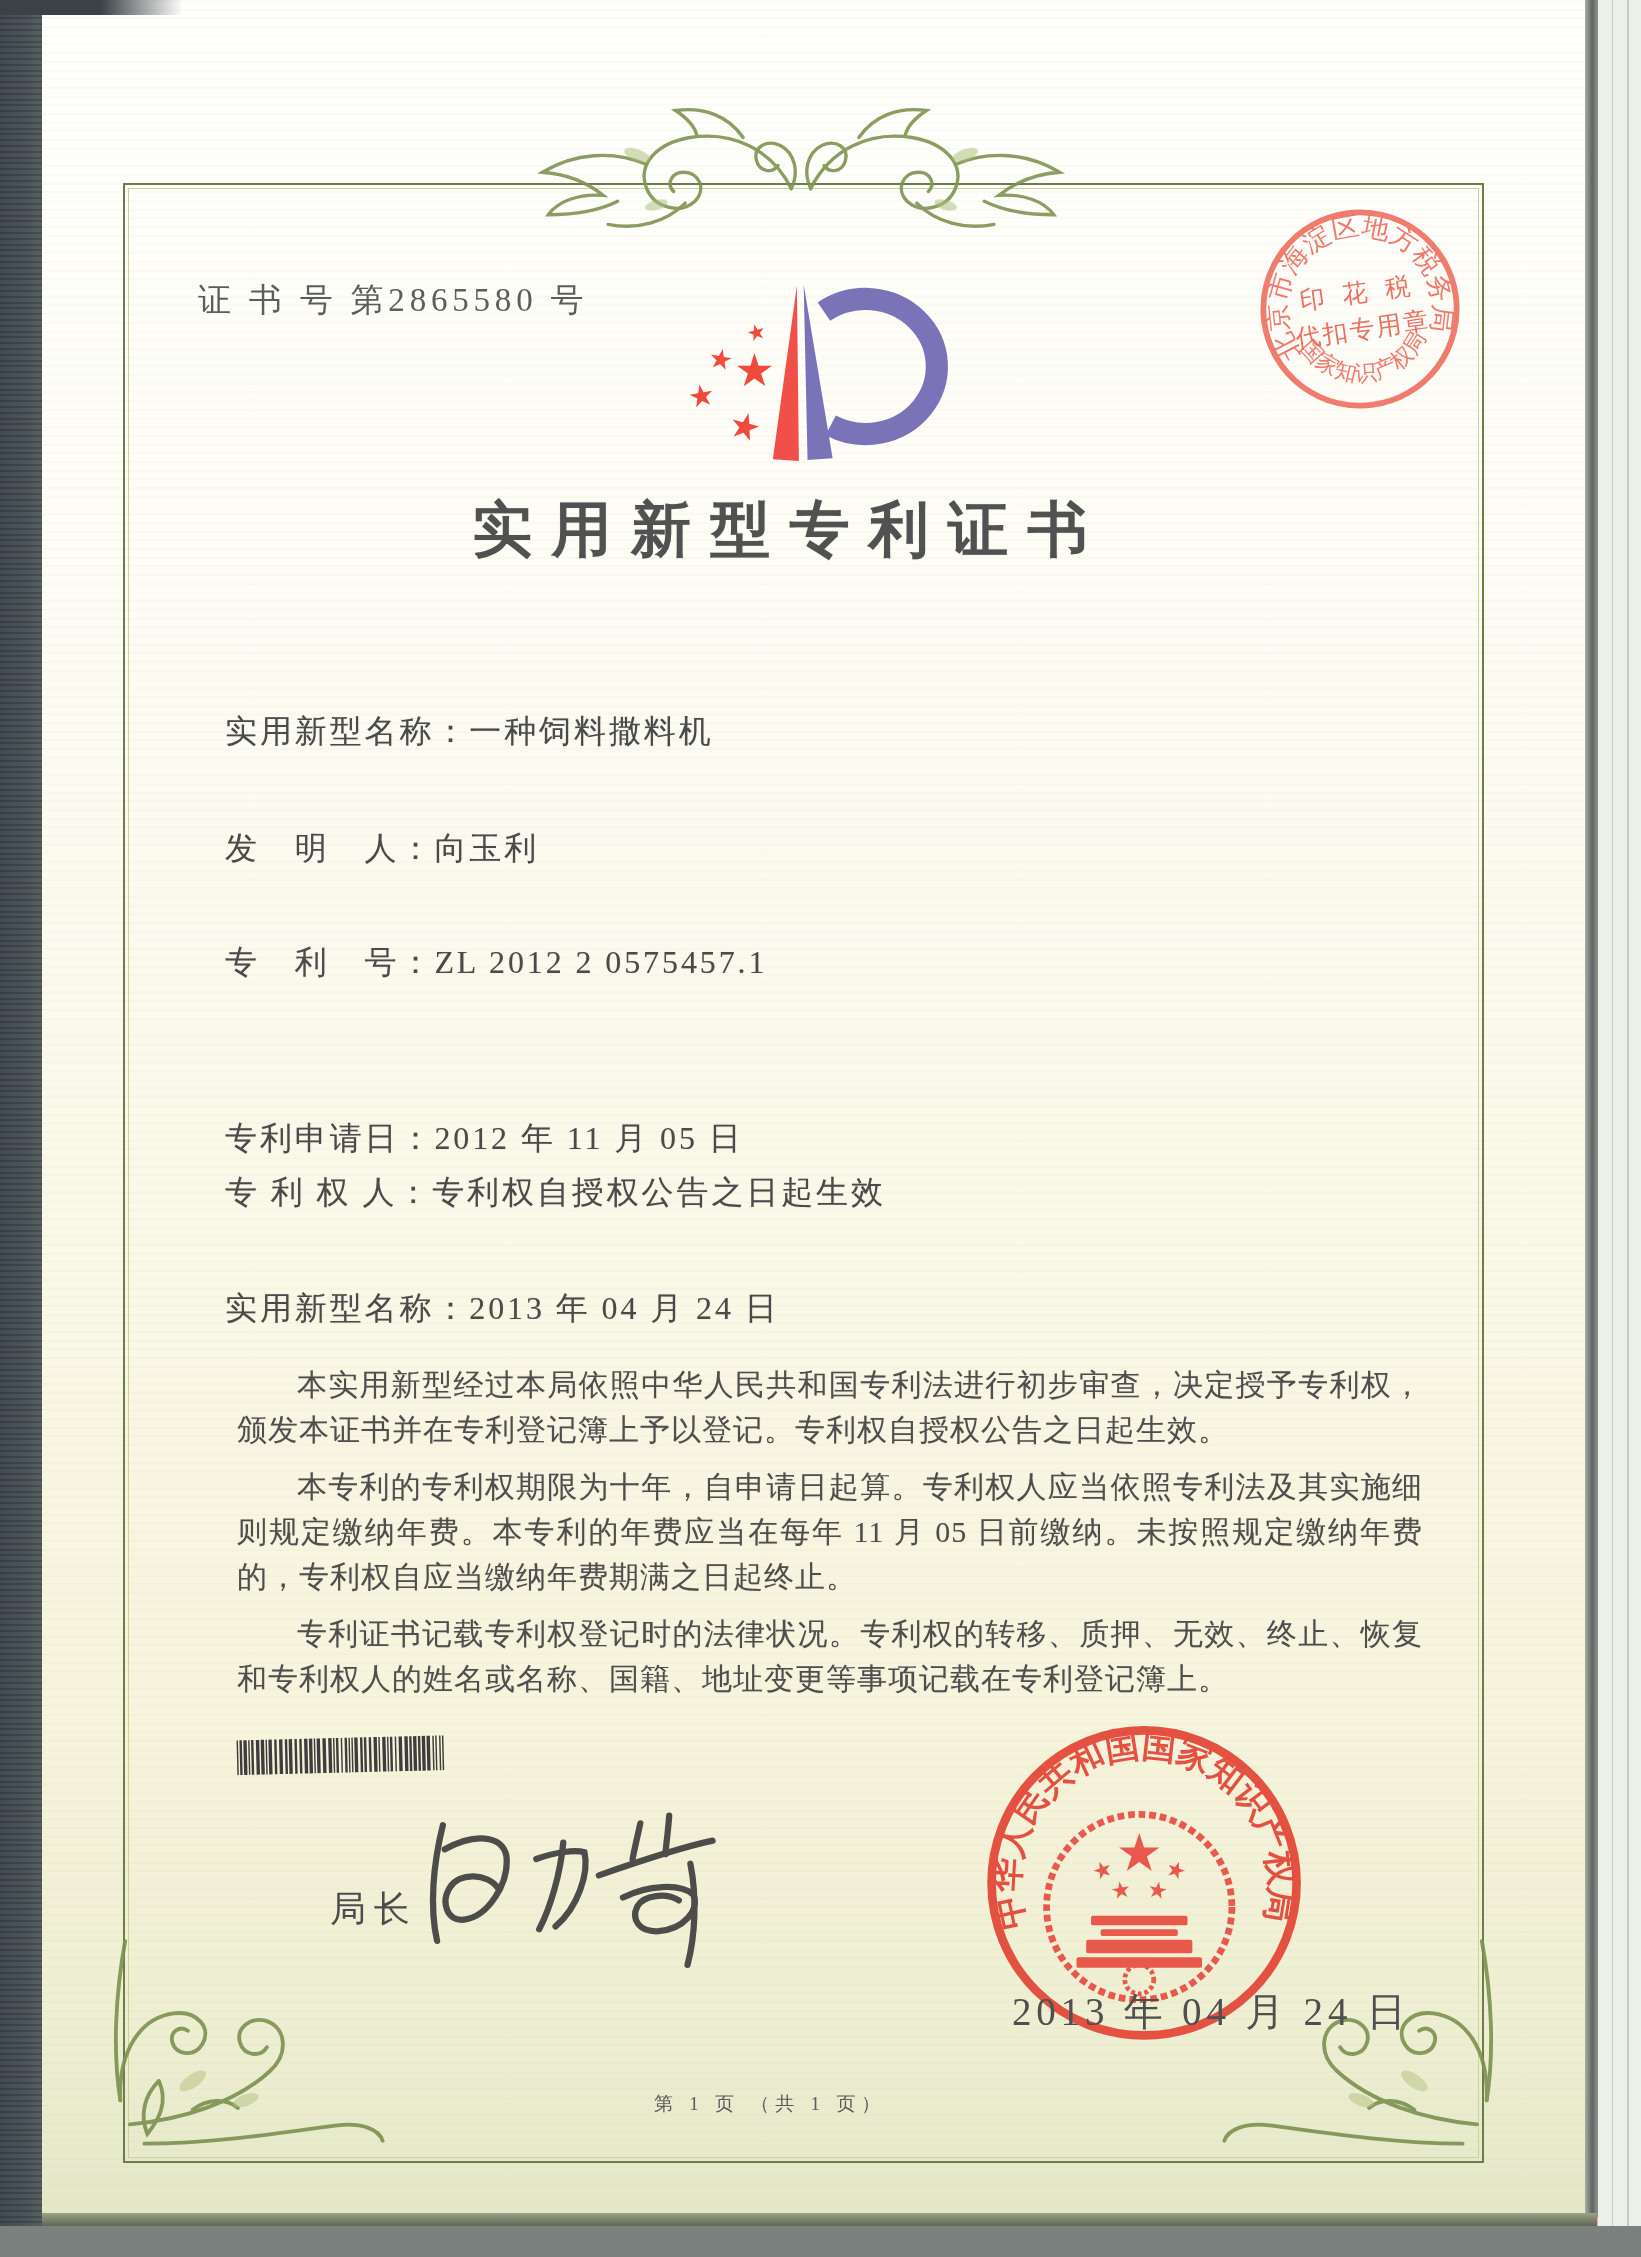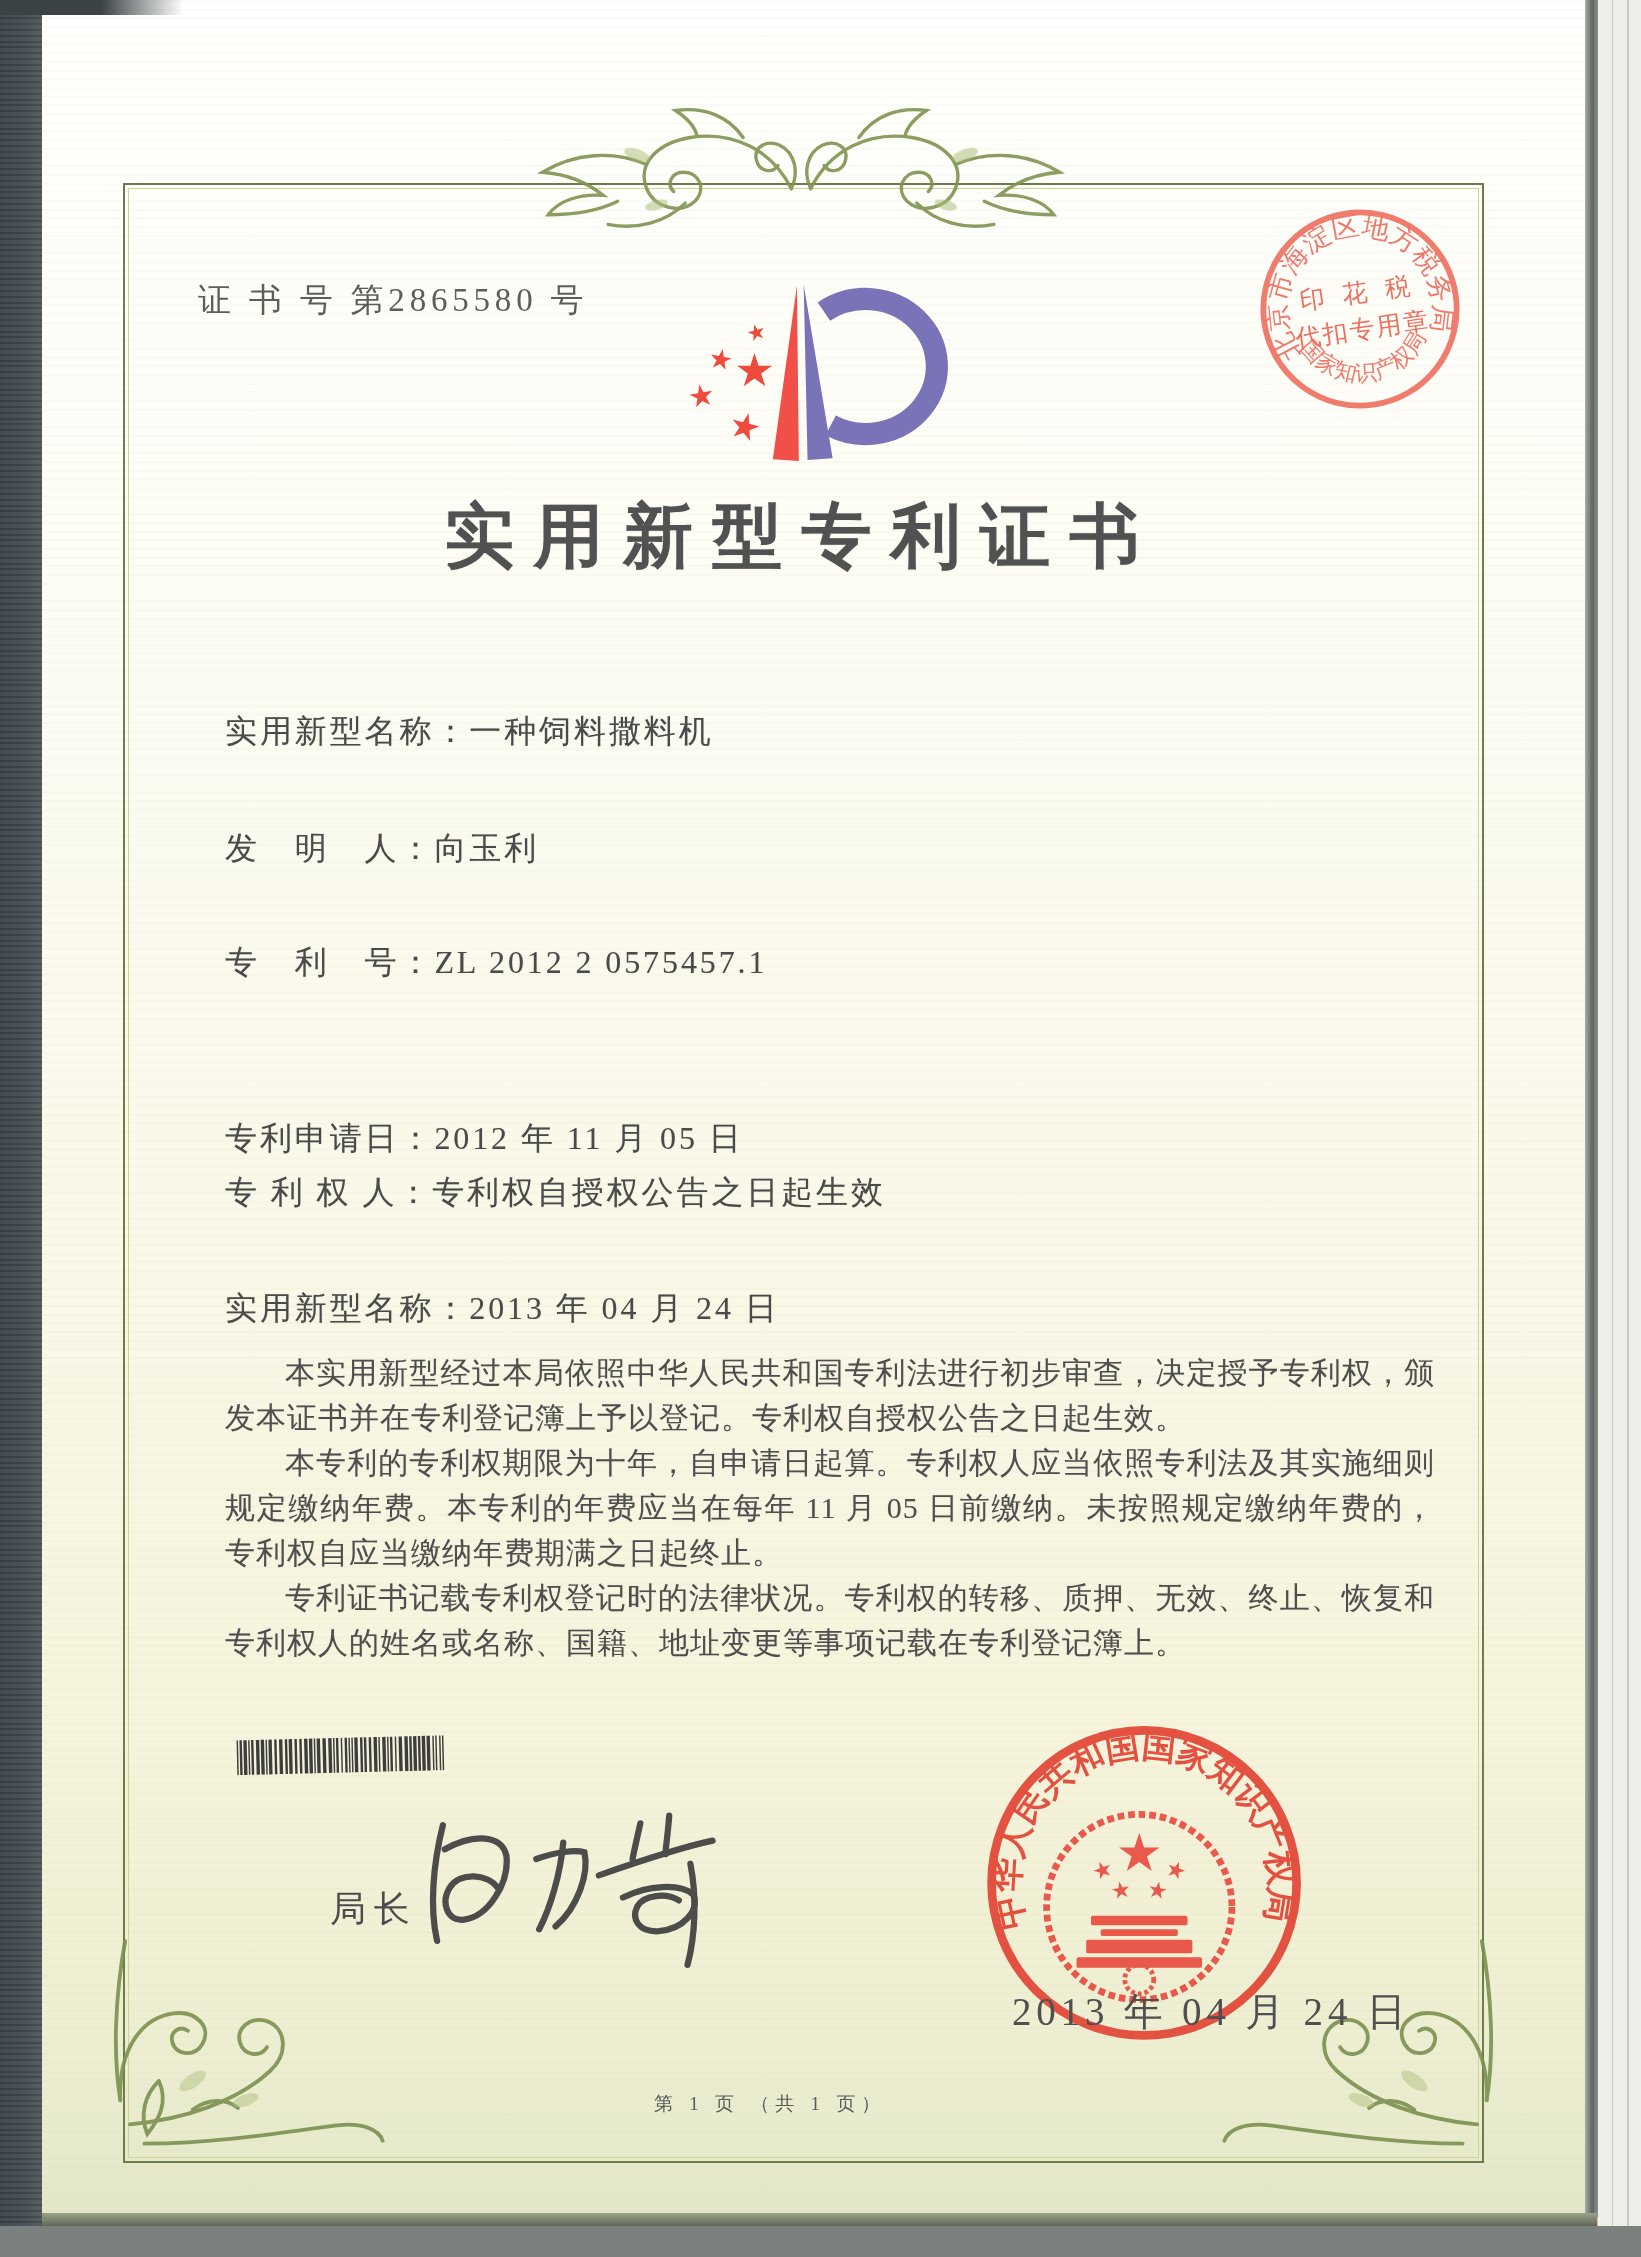--- a/index.html
+++ b/index.html
@@ -26,29 +26,29 @@
   .paper::after{content:"";position:absolute;inset:0;pointer-events:none;
     background:repeating-linear-gradient(180deg,rgba(190,185,140,.05) 0 1.9px,transparent 1.9px 8.7px);}
   
   .frame{position:absolute;left:123px;top:183px;width:1357px;height:1976px;
     border:2.9px solid #6d7c49;}
   .frame::after{content:"";position:absolute;inset:2.9px;border:1.9px solid #ccd39a;}
   .orn{position:absolute;}
   
   .certno{position:absolute;left:198px;top:278px;font-size:33px;color:#5d5d5d;
     letter-spacing:4.8px;}
-  .title{position:absolute;left:123px;top:490px;width:1357px;text-align:center;
-    font-size:70px;color:#515151;letter-spacing:19.3px;font-weight:600;
+  .title{position:absolute;left:111px;top:490px;width:1357px;text-align:center;
+    font-size:60px;color:#515151;letter-spacing:19.3px;font-weight:600;
     text-shadow:0 0 1px rgba(60,60,60,.35);}
   .fieldrow{position:absolute;left:225px;font-size:32px;color:#4a4a4a;letter-spacing:2.9px;
     white-space:nowrap;text-shadow:0 0 1px rgba(70,70,70,.25);}
   .paras{position:absolute;left:225px;top:1350px;width:1210px;font-size:30px;
     line-height:45px;color:#4e4e4e;text-align:justify;letter-spacing:1px;
     text-shadow:0 0 1px rgba(70,70,70,.2);}
-  .paras p{margin:0;text-indent:2em;}
+  .paras p{margin:12px;text-indent:2em;}
   .director{position:absolute;left:330px;top:1885px;font-size:36px;color:#4c4c4c;letter-spacing:7.7px;}
   .sealdate{position:absolute;left:1012px;top:1985px;font-size:39px;color:#4f4f4f;letter-spacing:4.8px;}
   .footer{position:absolute;left:123px;top:2091px;width:1294px;text-align:center;
     font-size:19px;color:#5a5a5a;letter-spacing:5.8px;}
   .barcode-wrap{position:absolute;left:235px;top:1734px;width:353px;height:41px;
     transform:rotate(-1.4deg);}
   svg text{font-family:"Liberation Serif","DejaVu Serif",serif;}
 </style>
 </head>
 <body>

